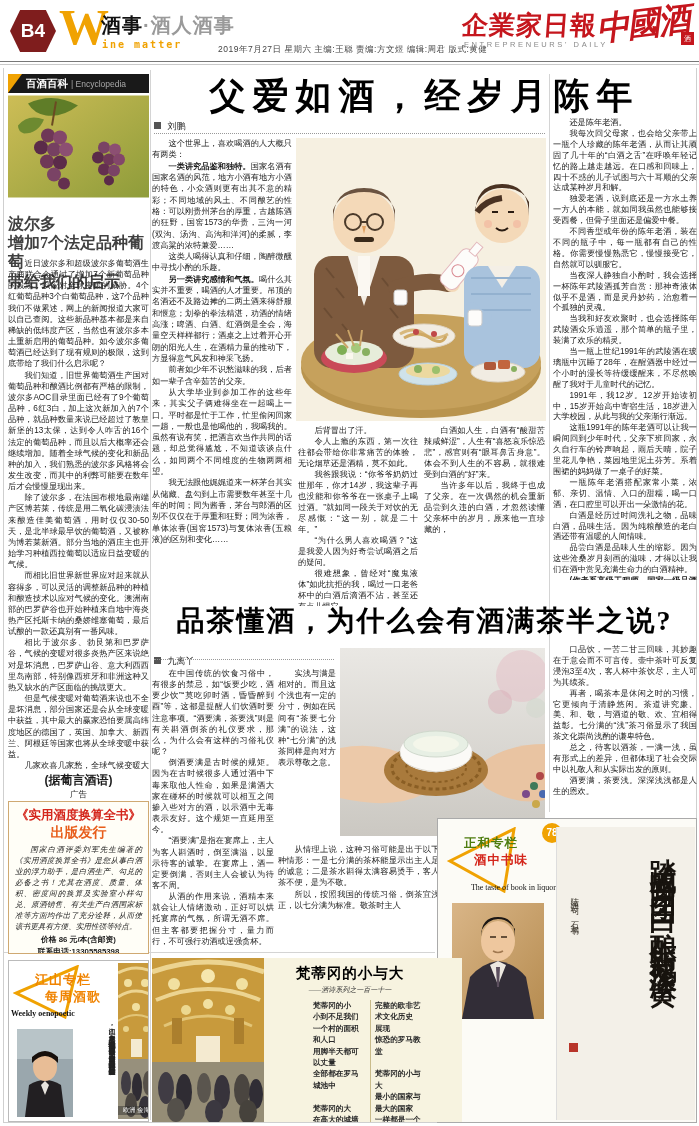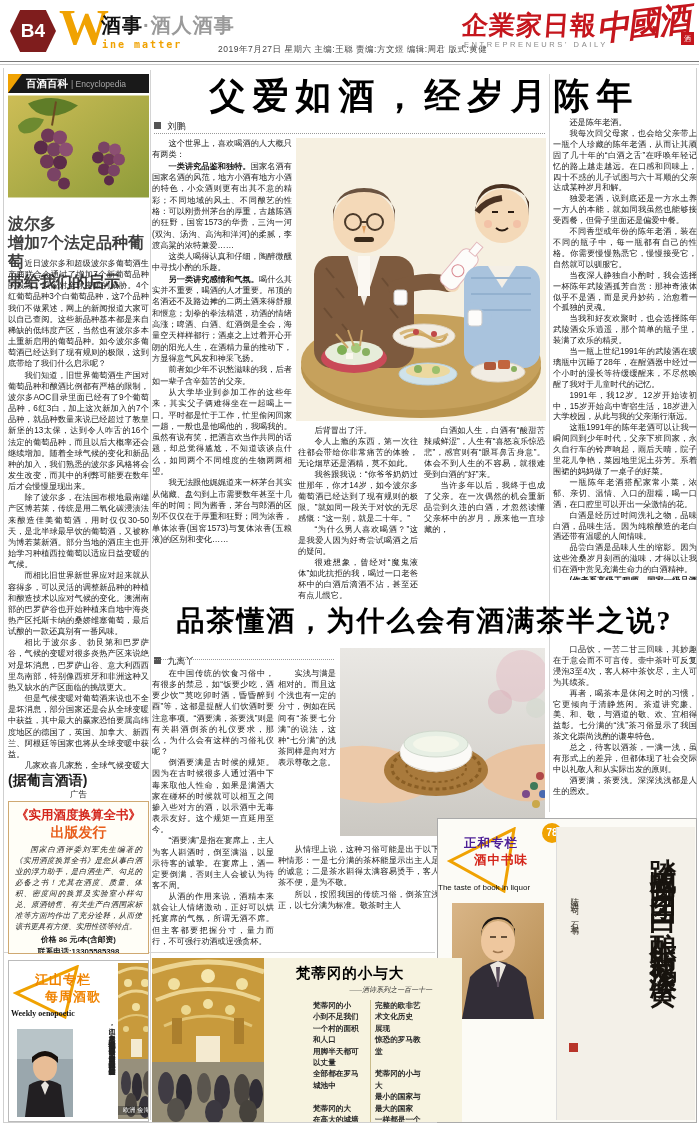--- a/index.html
+++ b/index.html
@@ -36,21 +36,21 @@
   .ency-bar{left:8px;top:74px;width:141px;height:19px;background:#191919;color:#fff;
     font-size:10.5px;font-weight:bold;line-height:19px;padding-left:18px;box-sizing:border-box;}
   .ency-bar .en{color:#a8a8a8;font-weight:normal;font-size:8.5px;}
   .ency-tri{position:absolute;left:0;top:0;width:0;height:0;
     border-top:19px solid #f0a202;border-right:14px solid transparent;}
   .grape{left:8px;top:95px;width:141px;height:103px;}
   .ency-title{left:8px;top:214px;width:141px;font-size:16px;font-weight:bold;line-height:1.2;color:#404040;}
   .txtcol{overflow:hidden;text-align:justify;}
   .ency-body{left:8px;top:258px;width:141px;height:512px;font-size:8.2px;line-height:1.36;}
   .para{margin:0;text-indent:2em;}
-  .ency-credit{left:8px;top:772px;width:141px;font-size:14px;font-weight:bold;text-align:left;}
+  .ency-credit{left:8px;top:772px;width:141px;font-size:12px;font-weight:bold;text-align:center;}
   .ad-label{left:8px;top:789px;width:141px;text-align:center;font-size:8.5px;color:#333;}
   .ad-box{left:8px;top:801px;width:141px;height:153px;border:1px solid #cfa972;background:#fffef7;
     box-sizing:border-box;padding:5px 6px;overflow:hidden;}
   .ad-t1{text-align:center;font-size:12.5px;font-weight:bold;color:#d4261c;
     font-family:"Liberation Serif",serif;}
   .ad-t2{text-align:center;font-size:14px;font-weight:bold;color:#e85d1a;
     font-family:"Liberation Serif",serif;margin-bottom:2px;}
   .ad-body{font-size:7.6px;line-height:1.45;font-style:italic;text-align:justify;color:#222;
     font-family:"Liberation Serif",serif;}
   .ad-body .para{text-indent:2em;}
@@ -93,47 +93,47 @@
   .tc1{left:152px;top:668px;width:122px;height:280px;font-size:8.2px;line-height:1.36;}
   .tc2a{left:278px;top:668px;width:58px;height:172px;font-size:8.2px;line-height:1.36;}
   .tc2b{left:278px;top:844px;width:170px;height:104px;font-size:8.2px;line-height:1.36;}
   .tc3b{left:452px;top:844px;width:93px;height:104px;font-size:8.2px;line-height:1.36;}
   .tc4{left:553px;top:645px;width:144px;height:166px;font-size:8.2px;line-height:1.33;}
 
   
   .zh-box{left:437px;top:818px;width:260px;height:305px;border:1px solid #aaa;background:#fcfbf6;
     box-sizing:border-box;}
   .zh-tri{position:absolute;left:8px;top:8px;}
-  .zh-t1{position:absolute;left:26px;top:16px;font-size:12.5px;font-weight:bold;color:#4c1d95;letter-spacing:1px;}
+  .zh-t1{position:absolute;left:26px;top:16px;font-size:12.5px;font-weight:bold;color:#4d7c0f;letter-spacing:1px;}
   .zh-t2{position:absolute;left:36px;top:33px;font-size:12.5px;font-weight:bold;color:#d4261c;letter-spacing:1px;}
   .zh-num{position:absolute;left:104px;top:4px;width:20px;height:20px;border-radius:50%;
     background:#f0a202;color:#fff;font-size:10px;font-weight:bold;text-align:center;line-height:20px;}
-  .zh-en{position:absolute;left:0;top:64px;width:118px;text-align:left;font-size:8px;
-    font-family:Liberation Sans, sans-serif;color:#111;}
+  .zh-en{position:absolute;left:0;top:64px;width:118px;text-align:right;font-size:8px;
+    font-family:Liberation Serif, serif;color:#111;}
   .zh-photo{position:absolute;left:14px;top:84px;width:92px;height:116px;}
   .zh-vbio{position:absolute;left:4px;top:204px;width:112px;height:96px;
     writing-mode:vertical-lr;font-size:6.8px;line-height:1.55;color:#222;overflow:hidden;
     font-family:"Liberation Serif",serif;}
   .zh-vbio b{font-size:8px;}
   .calli{position:absolute;left:118px;top:8px;width:138px;height:293px;background:#f3f0e8;
     border-left:1px solid #ddd;overflow:hidden;}
   .calli-main{position:absolute;right:6px;top:10px;height:278px;writing-mode:vertical-rl;
     font-family:"DejaVu Serif","Liberation Serif",serif;font-weight:bold;font-size:27px;
     color:#17130e;letter-spacing:8px;line-height:1.9;}
   .calli-sig{position:absolute;left:10px;top:64px;height:200px;writing-mode:vertical-rl;
     font-family:"Liberation Serif",serif;font-size:8.5px;color:#3a352c;letter-spacing:3px;line-height:1.8;}
   .calli-seal{position:absolute;left:12px;top:216px;width:9px;height:9px;background:#b8352a;}
 
   
   .poem-box{left:152px;top:958px;width:310px;height:164px;background:#f7f3e0;overflow:hidden;}
   .vatican{position:absolute;left:0;top:0;width:112px;height:164px;}
   .poem-wrap{position:absolute;left:116px;top:6px;width:164px;}
   .poem-title{text-align:center;font-size:14.5px;font-weight:bold;color:#000;
     font-family:"Liberation Serif",serif;letter-spacing:1px;}
-  .poem-sub{text-align:right;font-size:7px;font-style:italic;color:#333;margin:2px 0 5px 0;
+  .poem-sub{text-align:center;font-size:7px;font-style:italic;color:#333;margin:2px 0 5px 0;
     font-family:"Liberation Serif",serif;}
   .poem-cols{display:flex;margin-left:41px;}
   .poem-col{flex:1;font-size:7.6px;font-weight:bold;line-height:1.5;color:#2a2a2a;
     font-family:"Liberation Serif",serif;padding:0 4px;}
   .poem-col + .poem-col{border-left:1px solid #c9bb8a;}
   .poem-line{min-height:1.5em;margin:0;}
 </style>
 </head>
 <body>
 
@@ -352,21 +352,21 @@
       <p class="para"><b>一类讲究品鉴和独特。</b>国家名酒有国家名酒的风范，地方小酒有地方小酒的特色，小众酒则更有出其不意的精彩；不同地域的风土、不同酿艺的性格：可以刚贵州茅台的厚重，古越陈酒的狂野，国窖1573的华贵，三沟一河(双沟、汤沟、高沟和洋河)的柔腻，李渡高粱的浓特兼爱……</p>
       <p class="para">这类人喝得认真和仔细，陶醉微醺中寻找小酌的乐趣。</p>
       <p class="para"><b>另一类讲究感情和气氛。</b>喝什么其实并不重要，喝酒的人才重要。吊顶的名酒还不及路边摊的二两土酒来得舒服和惬意；划拳的拳法精湛，劝酒的情绪高涨；啤酒、白酒、红酒倒是全会，海量空天样样都行；酒桌之上过着开心开朗的阳光人生，在酒精力量的推动下，方显得意气风发和神采飞扬。</p>
       <p class="para">前者如少年不识愁滋味的我，后者如一辈子含辛茹苦的父亲。</p>
       <p class="para">从大学毕业到参加工作的这些年来，其实父子俩难得坐在一起喝上一口。平时都是忙于工作，忙里偷闲回家一趟，一般也是他喝他的，我喝我的。虽然有说有笑，把酒言欢当作共同的话题，却总觉得尴尬，不知道该谈点什么，如同两个不同维度的生物两两相望。</p>
       <p class="para">我无法跟他娓娓道来一杯茅台其实从储藏、盘勾到上市需要数年甚至十几年的时间；同为酱香，茅台与郎酒的区别不仅仅在于厚重和狂野；同为浓香，单体浓香(国窖1573)与复体浓香(五粮液)的区别和变化……</p>
     </div>
   <div class="abs txtcol mcol2">
       <p class="para">后背冒出了汗。</p>
       <p class="para">令人上瘾的东西，第一次往往都会带给你非常痛苦的体验，无论烟草还是酒精，莫不如此。</p>
-      <p class="para">我爸跟我说：“你爷爷奶奶过世那年，你才14岁，如今波尔多葡萄酒已经达到了现有规则的极限。”就如同一段关于对饮的无尽感慨：“这一别，就是二十年。”</p>
+      <p class="para">我爸跟我说：“你爷爷奶奶过世那年，你才14岁，我这辈子再也没能和你爷爷在一张桌子上喝过酒。”就如同一段关于对饮的无尽感慨：“这一别，就是二十年。”</p>
       <p class="para">“为什么男人喜欢喝酒？”这是我爱人因为好奇尝试喝酒之后的疑问。</p>
       <p class="para">很难想象，曾经对“魔鬼液体”如此抗拒的我，喝过一口老爸杯中的白酒后滴酒不沾，甚至还有点儿恨它。</p>
     </div>
   <div class="abs txtcol mcol3">
       <p class="para">白酒如人生，白酒有“酸甜苦辣咸鲜涩”，人生有“喜怒哀乐惊恐悲”，感官则有“眼耳鼻舌身意”。体会不到人生的不容易，就很难受到白酒的“好”来。</p>
       <p class="para">当许多年以后，我终于也成了父亲。在一次偶然的机会重新品尝到久违的白酒，才忽然读懂父亲杯中的岁月，原来他一直珍藏的，</p>
     </div>
   <div class="abs txtcol mcolR">
       <p class="para">还是陈年老酒。</p>
       <p class="para">我每次回父母家，也会给父亲带上一瓶个人珍藏的陈年老酒，从而让其顽固了几十年的“白酒之舌”在呼唤年轻记忆的路上越走越远。在口感和回味上，四十不惑的儿子试图与六十耳顺的父亲达成某种岁月和解。</p>

